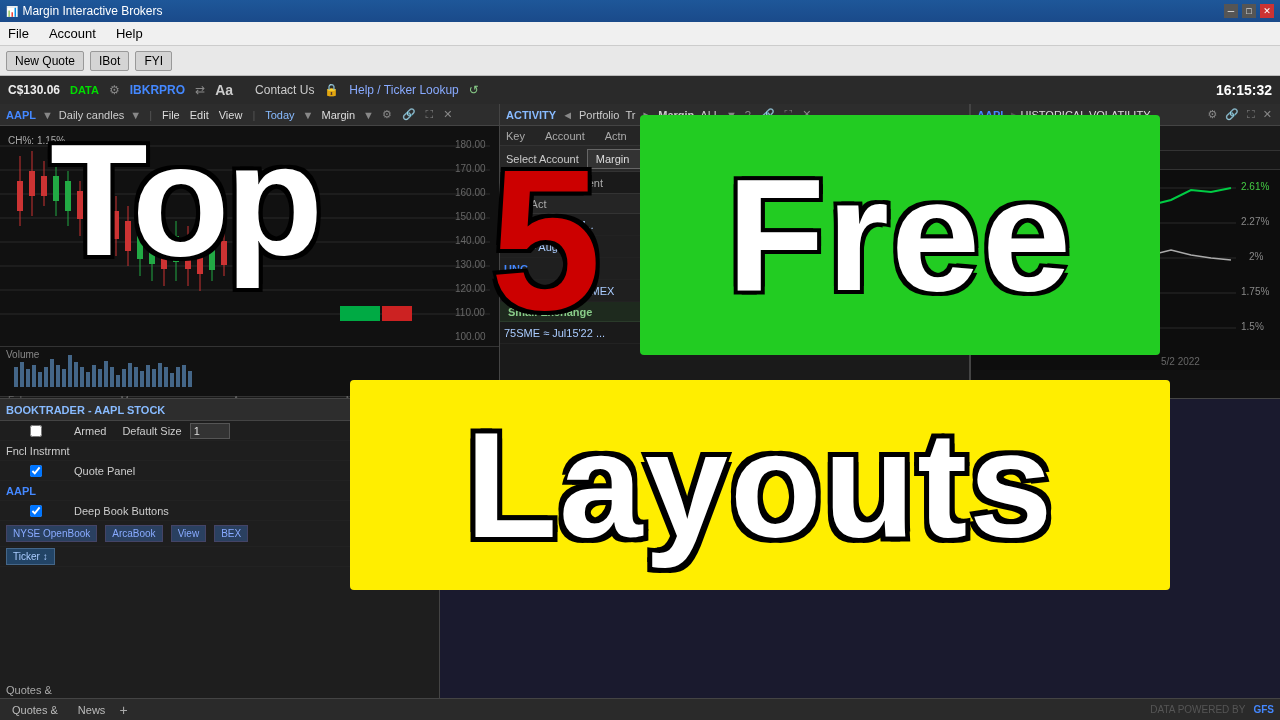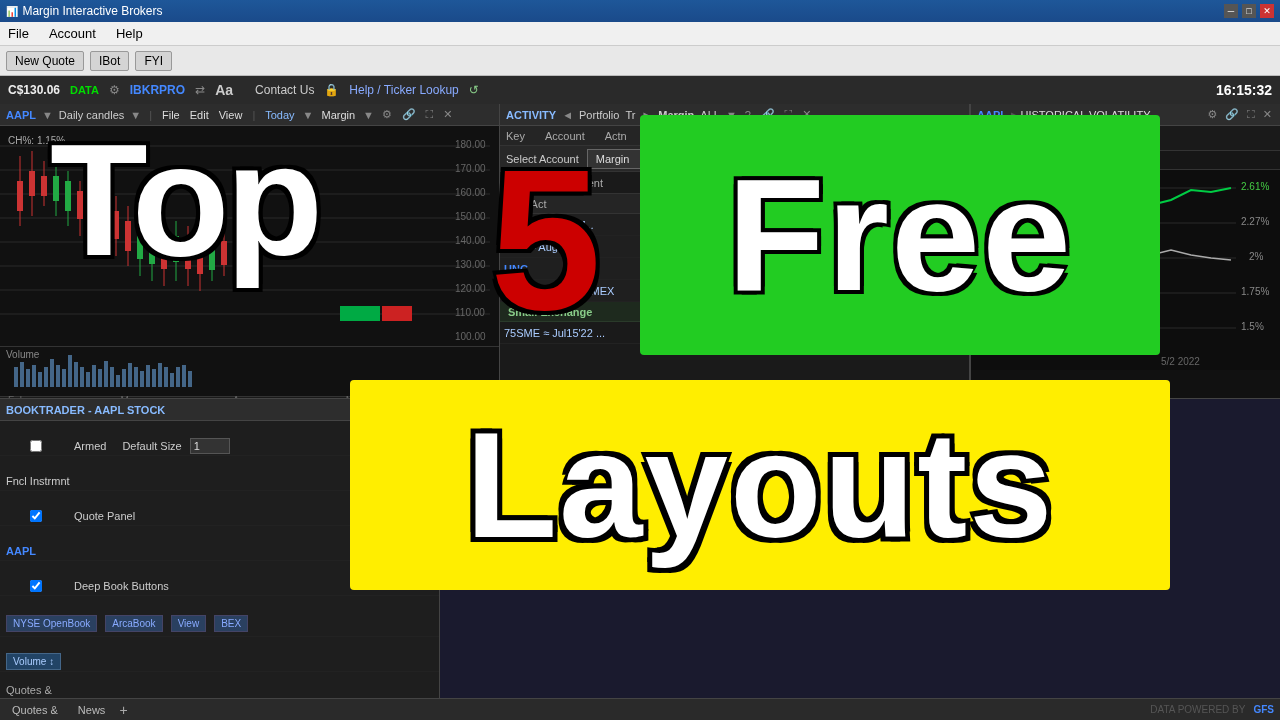--- a/index.html
+++ b/index.html
@@ -181,21 +181,20 @@
     }
     .book-row {
       display: flex;
       align-items: center;
       height: 20px;
       padding: 0 6px;
       gap: 8px;
       color: #ccc;
       font-size: 11px;
       border-bottom: 1px solid #222;
-      margin-top: 15px;
     }
     .book-row input {
       background: #333;
       color: #ddd;
       border: 1px solid #555;
       width: 60px;
       font-size: 11px;
       padding: 1px 3px;
     }
     .exchange-btn {
@@ -838,21 +837,21 @@
       </div>
 
       <div class="book-row" style="flex-wrap:wrap; height:auto; padding:4px 6px;">
         <button class="exchange-btn">NYSE OpenBook</button>
         <button class="exchange-btn">ArcaBook</button>
         <button class="exchange-btn">View</button>
         <button class="exchange-btn">BEX</button>
       </div>
 
       <div class="book-row">
-        <button class="others-btn">Volume ↕</button>
+        <button class="others-btn">Ticker ↕</button>
       </div>
 
 
       <div style="position:absolute; bottom:22px; left:6px; color:#aaa; font-size:11px;">Quotes &amp;</div>
 
     </div>
 
     <div style="width:0; overflow:hidden; position:relative;"></div>
 
   </div>

